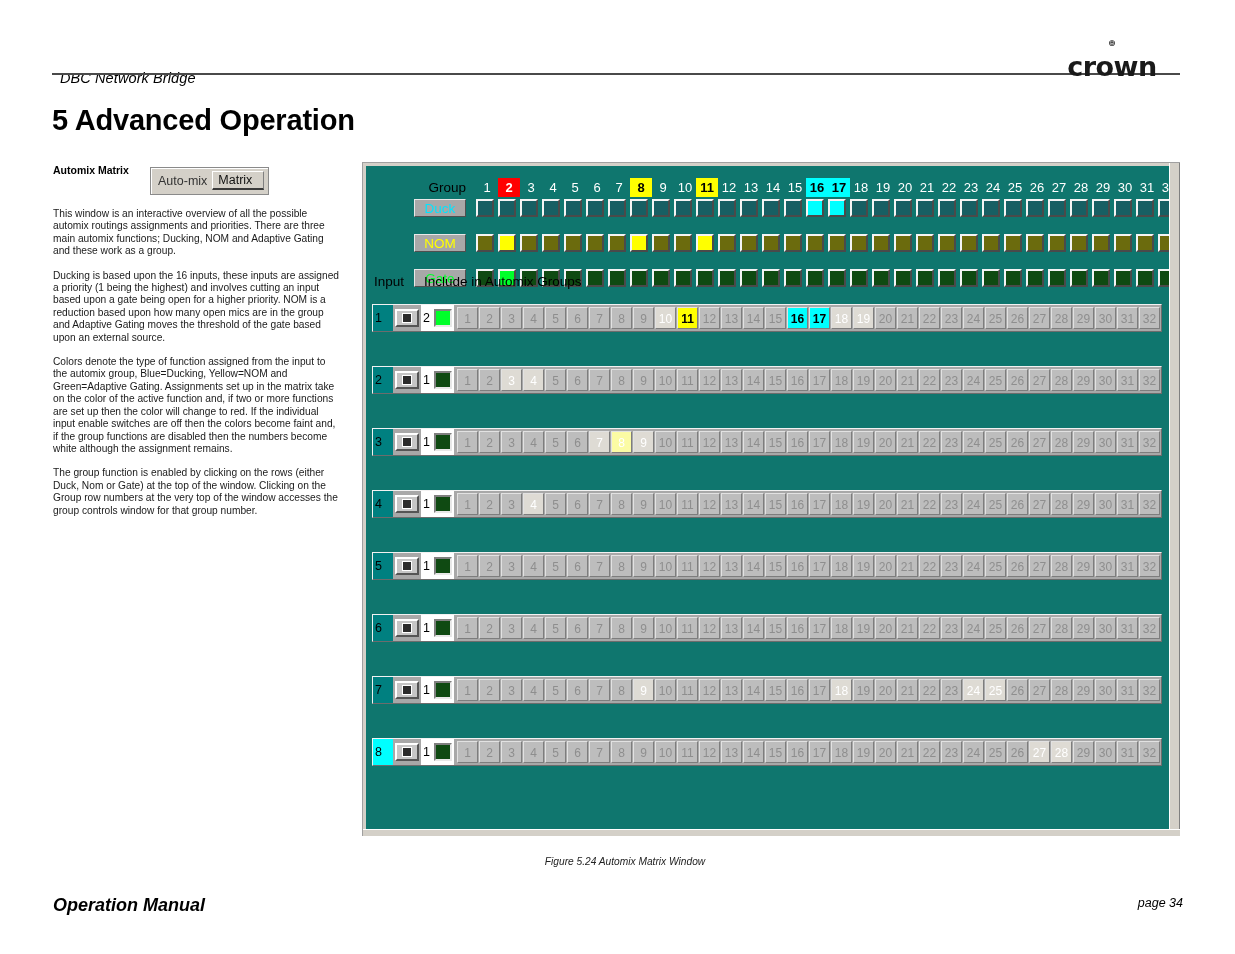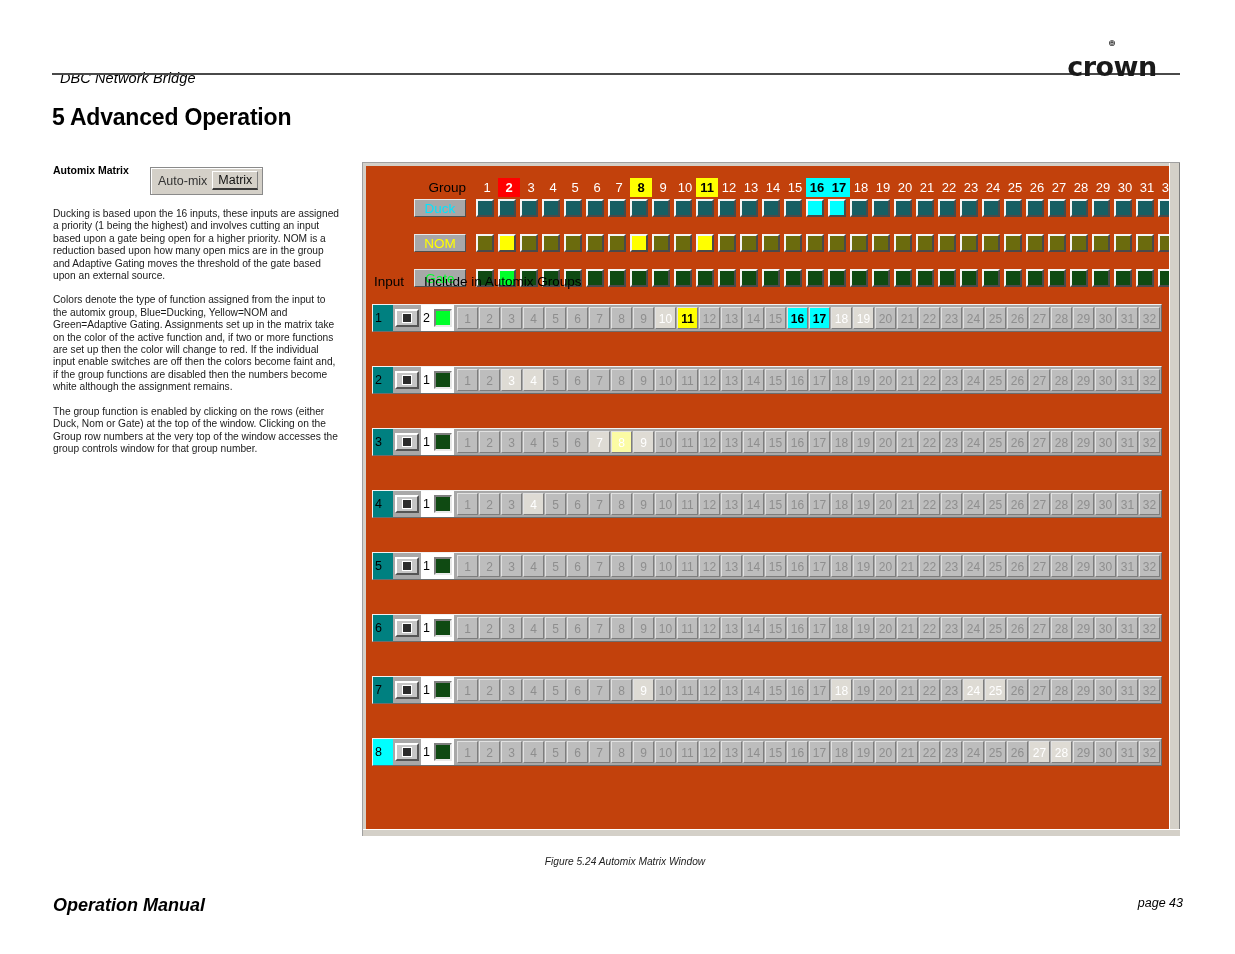--- a/index.html
+++ b/index.html
@@ -49,21 +49,21 @@
     letter-spacing: -0.5px;
     color: #1a1a1a;
     font-family: "DejaVu Sans", sans-serif;
     line-height: 1;
   }
 
   
   .chapter-title {
     position: absolute;
     left: 52px; top: 104px;
-    font-size: 23px;
+    font-size: 29px;
     font-weight: bold;
     letter-spacing: -0.2px;
     color: #000;
   }
 
   
   .side-col {
     position: absolute;
     left: 53px; top: 163px;
     width: 290px;
@@ -86,21 +86,21 @@
   }
   .automix-btn .lbl-plain {
     font-size: 12.5px;
     color: #333;
     padding: 1px 3px;
     font-family: "Liberation Sans", sans-serif;
   }
   .automix-btn .lbl-press {
     font-size: 12.5px;
     color: #111;
-    padding: 1px 5px 1px 5px;
+    padding: 1px 11px 1px 5px;
     background: #d4d0c8;
     border-top: 1px solid #ffffff;
     border-left: 1px solid #ffffff;
     border-right: 1px solid #808080;
     border-bottom: 2px solid #3a3a3a;
   }
 
   .body-text {
     position: absolute;
     left: 53px;
@@ -120,21 +120,21 @@
     width: 818px; height: 674px;
     background: #d4d0c8;
     border-left: 1px solid #a0a0a0;
     border-top: 1px solid #a0a0a0;
     box-sizing: border-box;
   }
   .matrix-inner {
     position: absolute;
     left: 3px; top: 3px;
     width: 808px; height: 668px;
-    background: #c2410c;
+    background: #0f766e;
   }
   
   .win-right-edge {
     position: absolute;
     right: 0; top: 0;
     width: 9px; height: 100%;
     background: #d4d0c8;
     border-left: 1px solid #ffffff;
     border-right: 1px solid #808080;
   }
@@ -371,20 +371,21 @@
 <div class="side-col">
   <div class="side-heading">Automix Matrix</div>
 </div>
 
 <div class="automix-btn">
   <span class="lbl-plain">Auto-mix</span>
   <span class="lbl-press">Matrix</span>
 </div>
 
 <div class="body-text" id="body-text" style="top:208px">
+    <p>This window is an interactive overview of all the possible automix routings assignments and priorities. There are three main automix functions; Ducking, NOM and Adaptive Gating and these work as a group.</p>
     <p>Ducking is based upon the 16 inputs, these inputs are assigned a priority (1 being the highest) and involves cutting an input based upon a gate being open for a higher priority. NOM is a reduction based upon how many open mics are in the group and Adaptive Gating moves the threshold of the gate based upon an external source.</p>
     <p>Colors denote the type of function assigned from the input to the automix group, Blue=Ducking, Yellow=NOM and Green=Adaptive Gating. Assignments set up in the matrix take on the color of the active function and, if two or more functions are set up then the color will change to red. If the individual input enable switches are off then the colors become faint and, if the group functions are disabled then the numbers become white although the assignment remains.</p>
     <p>The group function is enabled by clicking on the rows (either Duck, Nom or Gate) at the top of the window. Clicking on the Group row numbers at the very top of the window accesses the group controls window for that group number.</p>
   </div>
 
 <div class="matrix-window">
   <div class="matrix-inner">
 
     <div class="group-header-row">
       <div class="group-label">Group</div>
@@ -898,13 +899,13 @@
 
   </div>
   <div class="win-right-edge"></div>
   <div class="win-bottom-edge"></div>
 </div>
 
 <div class="fig-caption">
   <span>Figure 5.24  Automix Matrix Window</span>
 </div>
 <div class="footer-left">Operation Manual</div>
-<div class="footer-right">page 43</div>
+<div class="footer-right">page 34</div>
 
 </body></html>

